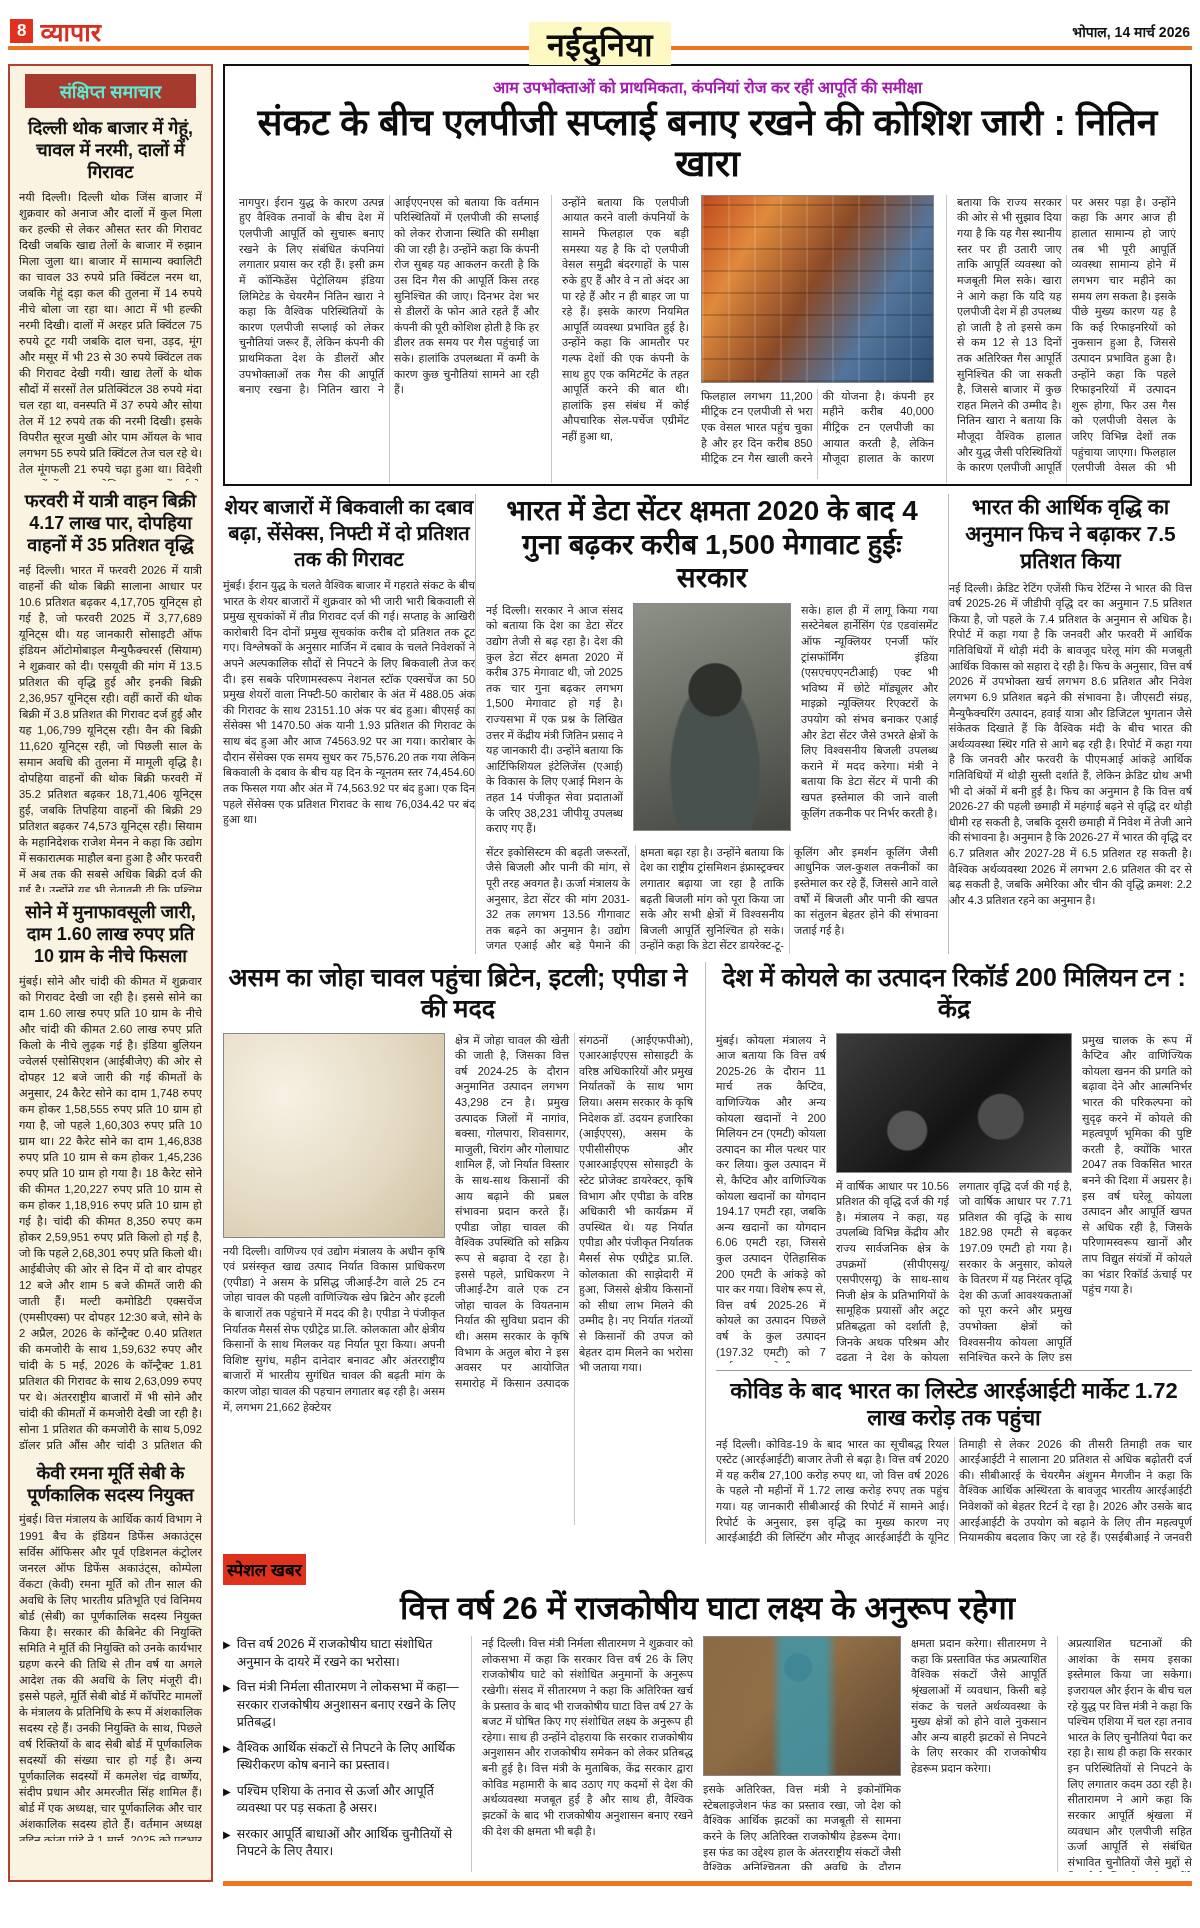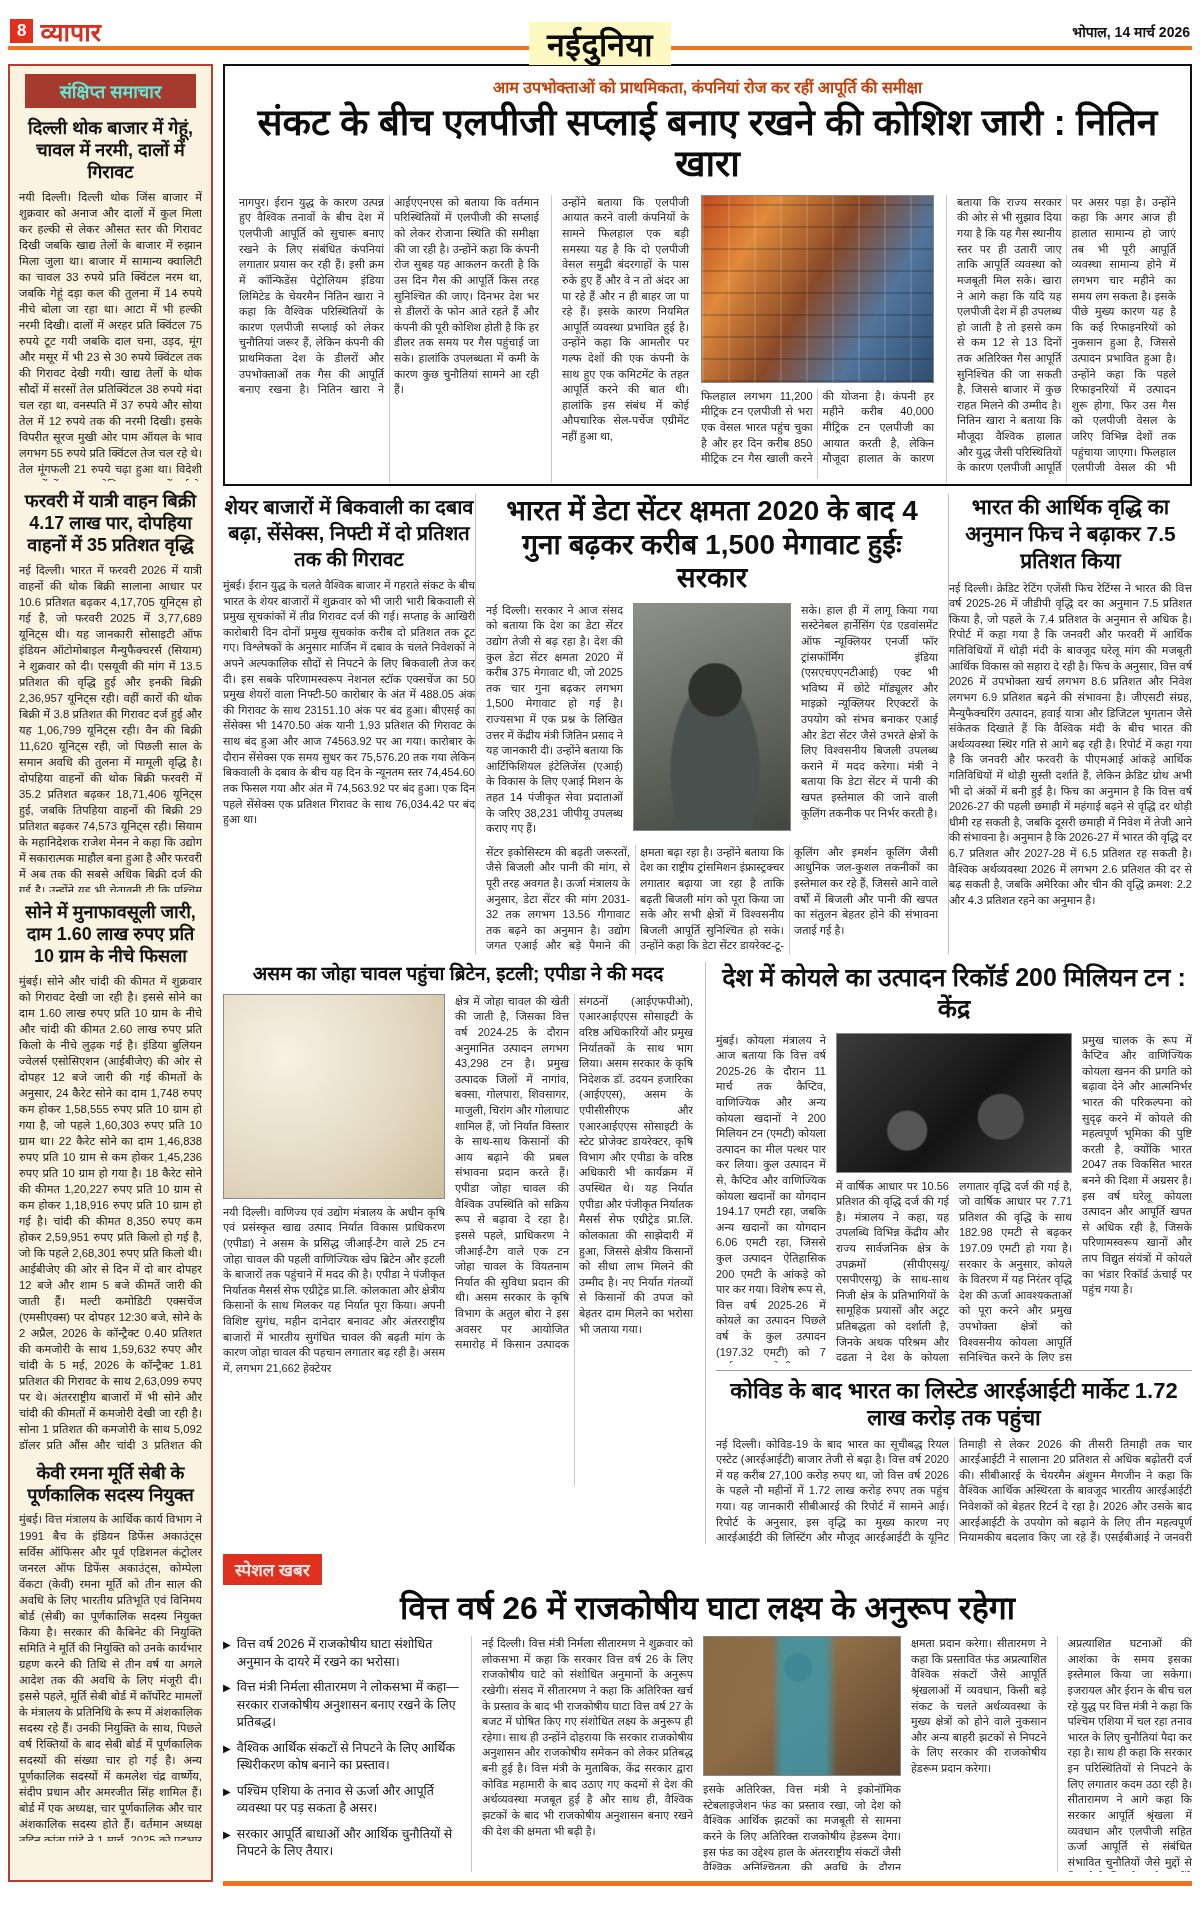--- a/index.html
+++ b/index.html
@@ -26,21 +26,21 @@
   
   .sidebar { width:205px; flex:none; background:#fbf3e2; border:2px solid #b3402f; height:1818px; padding:8px 9px; overflow:hidden; }
   .sb-title { background:#a63a2e; color:#5eead4; text-align:center; font-size:18px; font-weight:800; padding:5px 4px; margin:0 6px 8px; }
   .sb-head { font-size:18px; font-weight:800; text-align:center; line-height:1.22; color:#141414; margin:10px 0 5px; }
   .sidebar .btx { font-size:11.3px; }
 
   
   .main { flex:1; display:flex; flex-direction:column; }
 
   .lead-box { border:2px solid #111; height:422px; padding:10px 14px 8px; overflow:hidden; }
-  .kicker { text-align:center; font-size:16px; font-weight:700; color:#c2410c; margin-bottom:4px; }
+  .kicker { text-align:center; font-size:16px; font-weight:700; color:#a21caf; margin-bottom:4px; }
   .lead-head { text-align:center; font-size:37px; font-weight:800; line-height:1.12; color:#0c0c0c; margin-bottom:10px; }
   .lead-body { display:grid; grid-template-columns:300px 138px 233px 1fr; gap:12px; height:288px; overflow:hidden; }
   .vline { border-left:1px solid #c7c7c7; padding-left:10px; }
 
   .photo { width:100%; border:1px solid #888; }
   .lpg-photo { height:188px; margin-bottom:6px;
      background: repeating-linear-gradient(90deg, rgba(255,255,255,.12) 0 2px, transparent 2px 26px),
                  repeating-linear-gradient(0deg, rgba(0,0,0,.18) 0 2px, transparent 2px 22px),
                  linear-gradient(120deg,#c04a1e 0%,#e08a3c 22%,#8a4a28 48%,#53759b 72%,#2f4e72 100%); }
   .minister-photo { height:228px;
@@ -62,34 +62,34 @@
   .band2 { display:grid; grid-template-columns:252px 474px 1fr; height:460px; margin-top:8px; overflow:hidden; }
   .mid-cell { border-left:1px solid #bdbdbd; border-right:1px solid #bdbdbd; padding:0 10px; }
   .st-head { text-align:center; font-weight:800; color:#101010; }
   .market-head { font-size:20px; line-height:1.3; margin-bottom:6px; }
   .dc-head { font-size:28px; line-height:1.2; margin-bottom:8px; }
   .dc-row { display:grid; grid-template-columns:1fr 158px 1fr; gap:10px; height:234px; overflow:hidden; }
   .dc-bottom { margin-top:8px; height:146px; }
   .fitch-head { font-size:21px; line-height:1.28; margin-bottom:6px; }
 
   .band3 { display:grid; grid-template-columns:470px 1fr; gap:12px; height:582px; margin-top:8px; overflow:hidden; }
-  .rice-head { font-size:19px; line-height:1.25; margin-bottom:8px; }
+  .rice-head { font-size:25px; line-height:1.25; margin-bottom:8px; }
   .rice-body { display:grid; grid-template-columns:222px 1fr; gap:10px; height:492px; overflow:hidden; }
   .coal-cell { border-left:1px solid #bdbdbd; padding-left:10px; }
   .coal-head { font-size:25px; line-height:1.25; margin-bottom:8px; }
   .coal-row { display:grid; grid-template-columns:1fr 2.15fr 1fr; gap:10px; height:330px; overflow:hidden; }
   .coal-mid-txt { display:grid; grid-template-columns:1fr 1fr; gap:10px; }
   .coal-mid-txt .btx { height:182px; }
   .thin-hr { border-top:1px solid #9a9a9a; margin:7px 0 6px; }
   .reit-head { font-size:22px; line-height:1.25; margin-bottom:5px; }
   .reit-body { height:128px; }
 
   .special { margin-top:10px; }
   .sp-label-row { display:flex; align-items:center; gap:12px; margin-bottom:6px; }
-  .sp-label { background:#e0301e; color:#e5e5e5; font-weight:800; font-size:17px; padding:4px 12px; }
+  .sp-label { background:#e0301e; color:#000000; font-weight:800; font-size:17px; padding:4px 4px; }
   .sp-kicker { font-size:17px; font-weight:700; color:#121212; }
   .sp-head { font-size:32px; font-weight:800; text-align:center; line-height:1.1; color:#0b0b0b; margin:2px 0 10px; }
   .sp-body { display:grid; grid-template-columns:238px 222px 198px 1fr 1fr; gap:10px; height:236px; overflow:hidden; }
   .bullets { font-size:12.5px; line-height:1.4; color:#141414; }
   .bullet { display:flex; gap:6px; margin-bottom:8px; }
   .b-mark { color:#111; font-size:10px; padding-top:2px; flex:none; }
 
   .bottom-rule { height:5px; background:#ee7420; margin-top:9px; }
 </style>
 </head>

